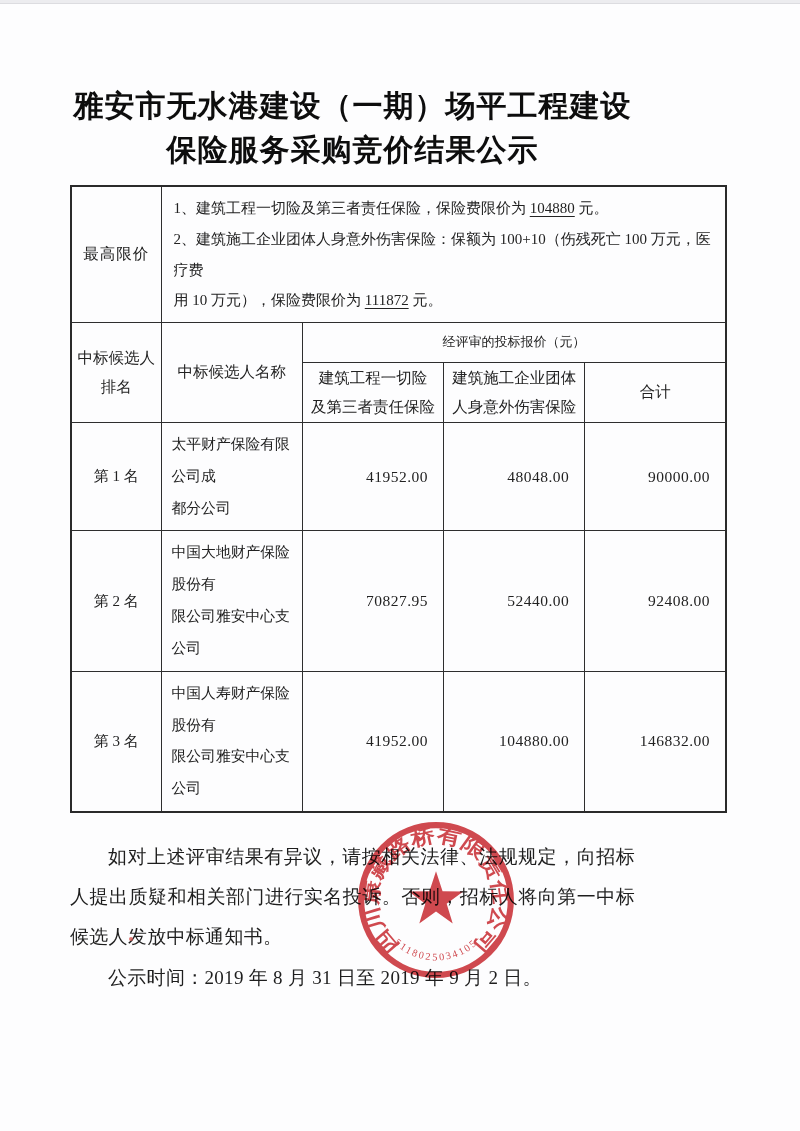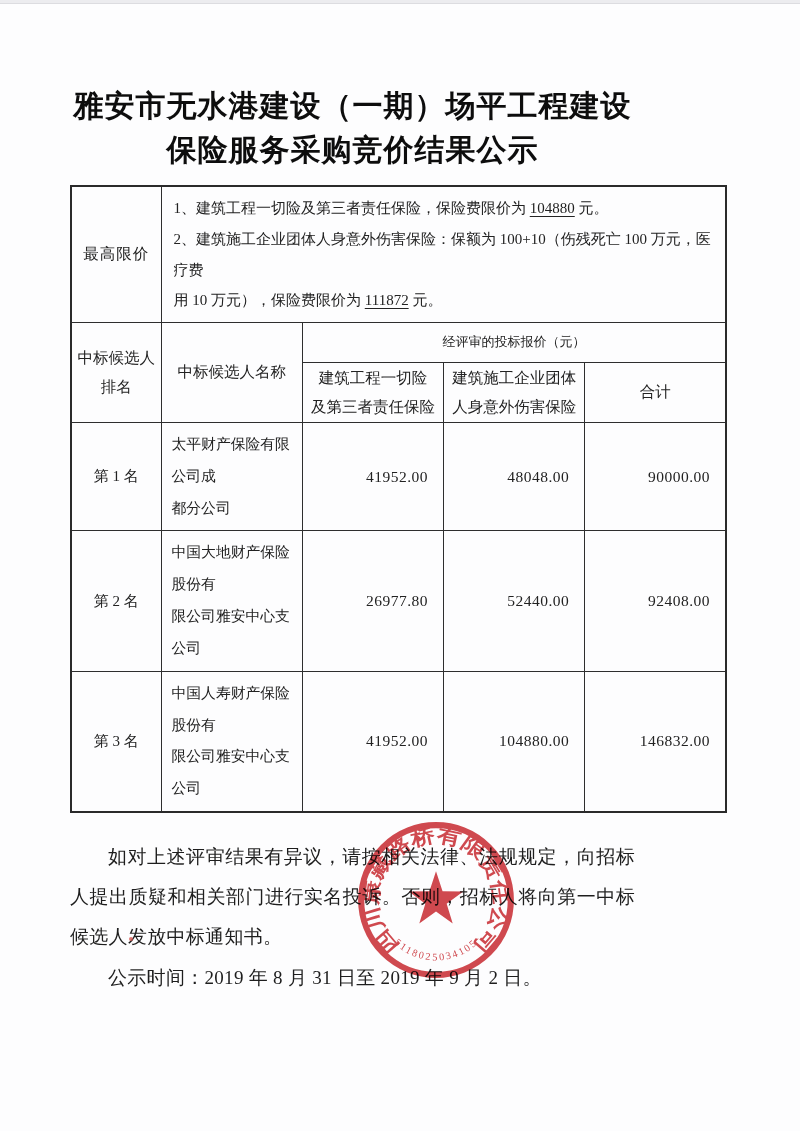--- a/index.html
+++ b/index.html
@@ -104,21 +104,21 @@
       <td class="c-name data">太平财产保险有限公司成
 都分公司</td>
       <td class="c-p1 num-cell">41952.00</td>
       <td class="c-p2 num-cell">48048.00</td>
       <td class="c-total num-cell">90000.00</td>
     </tr>
     <tr style="height:70px;">
       <td class="c-rank">第 2 名</td>
       <td class="c-name data">中国大地财产保险股份有
 限公司雅安中心支公司</td>
-      <td class="c-p1 num-cell">26977.80</td>
+      <td class="c-p1 num-cell">70827.95</td>
       <td class="c-p2 num-cell">52440.00</td>
       <td class="c-total num-cell">92408.00</td>
     </tr>
     <tr style="height:71px;">
       <td class="c-rank">第 3 名</td>
       <td class="c-name data">中国人寿财产保险股份有
 限公司雅安中心支公司</td>
       <td class="c-p1 num-cell">41952.00</td>
       <td class="c-p2 num-cell">104880.00</td>
       <td class="c-total num-cell">146832.00</td>

